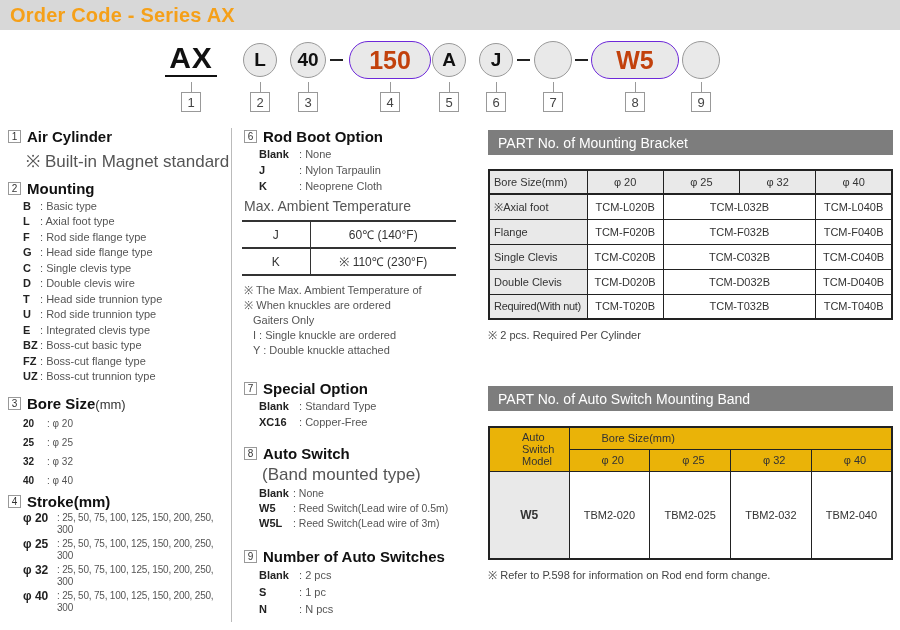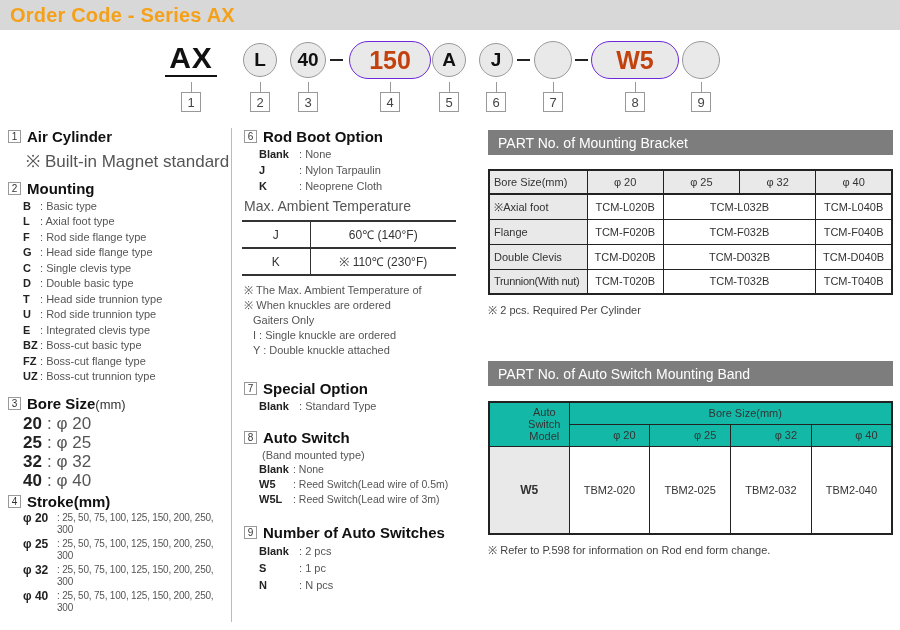--- a/index.html
+++ b/index.html
@@ -44,30 +44,30 @@
   .sec-num { width: 13px; height: 13px; border: 1px solid #999; background: #fff; display: flex; align-items: center; justify-content: center; font-size: 10px; color: #333; flex: none; }
   .sec-title { font-size: 15px; font-weight: bold; color: #111; white-space: nowrap; }
   .suffix { font-weight: normal; font-size: 13px; color: #333; }
   .note { font-size: 17px; color: #555; margin: 4px 0 0 18px; }
   .item { display: flex; margin: 3px 0 0 15px; font-size: 11px; color: #555; line-height: 13px; }
   .item .code { font-weight: bold; color: #222; flex: none; }
   .desc::before { content: ": "; white-space: pre; }
 
   .sec1 { margin-top: 2px; }
   .sec2 { margin-top: 8px; }  .sec2 .item { margin-top: 2.5px; } .sec2 .code { width: 17px; }
-  .sec3 { margin-top: 12px; } .sec3 .item { margin-top: 5px; line-height: 14px; font-size: 17px; align-items: center; } .sec3 .code { width: 24px; }
+  .sec3 { margin-top: 12px; } .sec3 .item { margin-top: 5px; line-height: 14px; font-size: 10px; align-items: center; } .sec3 .code { width: 24px; }
   .sec4 { margin-top: 5px; }  .sec4 .item { margin-top: 2px; line-height: 12px; } .sec4 .code { width: 34px; font-size: 12px; }
   .sec4 .desc { font-size: 10px; letter-spacing: -.2px; }
   .sec5 { margin-top: 9px; }
   .sec6 { margin-top: 2px; }  .sec6 .item { margin-top: 3px; } .sec6 .code { width: 40px; }
   .sec7 { margin-top: 24px; } .sec7 .item { margin-top: 3px; } .sec7 .code { width: 40px; }
   .sec8 { margin-top: 16px; } .sec8 .item { margin-top: 2px; } .sec8 .code { width: 34px; }
   .sec8 .desc { font-size: 10.5px; }
   .sec9 { margin-top: 18px; } .sec9 .item { margin-top: 4px; } .sec9 .code { width: 40px; }
-  .subtitle { font-size: 11px; color: #555; margin: 3px 0 0 18px; }
+  .subtitle { font-size: 17px; color: #555; margin: 3px 0 0 18px; }
 
   
   .temp-label { font-size: 14px; color: #555; margin-top: 5px; }
   .mini { width: 214px; border-collapse: collapse; margin-top: 6px; margin-left: -2px; }
   .mini td { border-bottom: 2px solid #333; height: 27px; text-align: center; font-size: 12px; color: #333; }
   .mini tr:first-child td { border-top: 2px solid #333; }
   .mini td:first-child { border-right: 1px solid #333; width: 68px; }
   .mnotes { margin-top: 8px; }
   .mnote { font-size: 11px; color: #555; margin-top: 3px; line-height: 12px; }
   .ind { margin-left: 9px; }
@@ -79,21 +79,21 @@
   .t1 th, .t1 td { border: 1px solid #222; font-size: 11px; height: 25px; padding: 0 4px; }
   .t1 th { background: #e9e9e9; font-weight: normal; height: 24px; }
   .t1 tr.hdr th { border-bottom: 2px solid #222; }
   .t1 th.blabel { text-align: left; width: 98px; }
   .t1 td.rlabel { background: #e9e9e9; text-align: left; }
   .t1 td.val { text-align: center; background: #fff; }
   .small { font-size: 10px; letter-spacing: -.3px; }
   .tnote { font-size: 11px; color: #444; margin-top: 7px; }
   .t2 { border-collapse: collapse; width: 405px; margin-top: 15px; border: 2px solid #222; table-layout: fixed; }
   .t2 th, .t2 td { border: 1px solid #222; font-size: 11px; padding: 0 2px; }
-  .t2 th { background: #14b8a6; font-weight: normal; height: 22px; text-align: center; padding-left: 32px; }
+  .t2 th { background: #eab308; font-weight: normal; height: 22px; text-align: left; padding-left: 32px; }
   .t2 th.model-h { width: 80px; }
   .t2 td.model { background: #e9e9e9; text-align: center; font-weight: bold; font-size: 12px; }
   .t2 td.val { text-align: center; height: 88px; background: #fff; }
 </style>
 </head>
 <body>
 
 <div class="page">
 
   <div class="topbar">
@@ -201,21 +201,21 @@
       <div class="item">
           <span class="code">G</span>
           <span class="desc">Head side flange type</span>
         </div>
       <div class="item">
           <span class="code">C</span>
           <span class="desc">Single clevis type</span>
         </div>
       <div class="item">
           <span class="code">D</span>
-          <span class="desc">Double basic type</span>
+          <span class="desc">Double clevis wire</span>
         </div>
       <div class="item">
           <span class="code">T</span>
           <span class="desc">Head side trunnion type</span>
         </div>
       <div class="item">
           <span class="code">U</span>
           <span class="desc">Rod side trunnion type</span>
         </div>
       <div class="item">
@@ -334,20 +334,24 @@
 
     <div class="sec sec7">
       <div class="sec-h">
         <span class="sec-num">7</span>
         <span class="sec-title">Special Option</span>
       </div>
       <div class="item">
           <span class="code">Blank</span>
           <span class="desc">Standard Type</span>
         </div>
+      <div class="item">
+          <span class="code">XC16</span>
+          <span class="desc">Copper-Free</span>
+        </div>
     </div>
 
     <div class="sec sec8">
       <div class="sec-h">
         <span class="sec-num">8</span>
         <span class="sec-title">Auto Switch</span>
       </div>
       <div class="subtitle">(Band mounted type)</div>
       <div class="item">
           <span class="code">Blank</span>
@@ -404,27 +408,33 @@
         <td class="val" colspan="2">TCM-L032B</td>
         <td class="val">TCM-L040B</td>
       </tr>
       <tr>
         <td class="rlabel">Flange</td>
         <td class="val">TCM-F020B</td>
         <td class="val" colspan="2">TCM-F032B</td>
         <td class="val">TCM-F040B</td>
       </tr>
       <tr>
+        <td class="rlabel">Single Clevis</td>
+        <td class="val">TCM-C020B</td>
+        <td class="val" colspan="2">TCM-C032B</td>
+        <td class="val">TCM-C040B</td>
+      </tr>
+      <tr>
         <td class="rlabel">Double Clevis</td>
         <td class="val">TCM-D020B</td>
         <td class="val" colspan="2">TCM-D032B</td>
         <td class="val">TCM-D040B</td>
       </tr>
       <tr>
-        <td class="rlabel small">Trunnion(With nut)</td>
+        <td class="rlabel small">Required(With nut)</td>
         <td class="val">TCM-T020B</td>
         <td class="val" colspan="2">TCM-T032B</td>
         <td class="val">TCM-T040B</td>
       </tr>
     </tbody>
       </table>
 
     <div class="tnote">※ 2 pcs. Required Per Cylinder</div>
 
     <div class="bar bar2">

